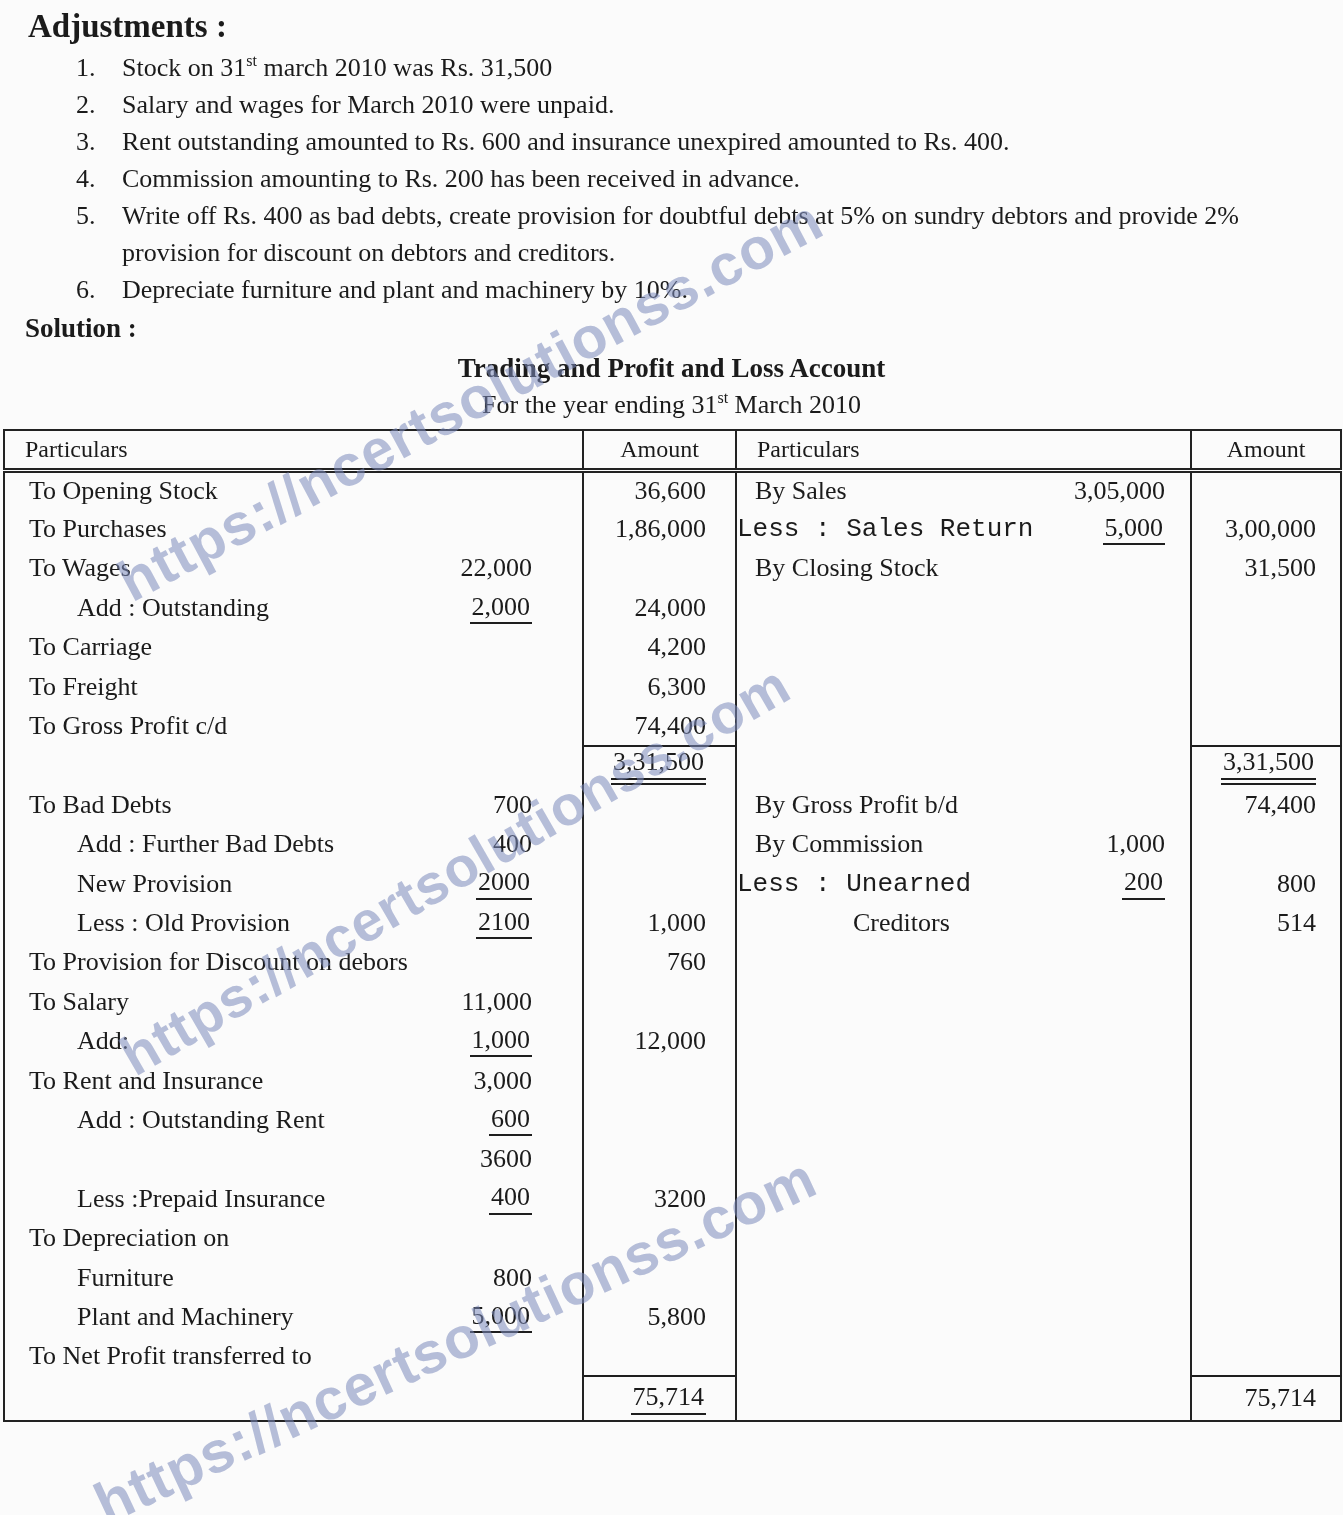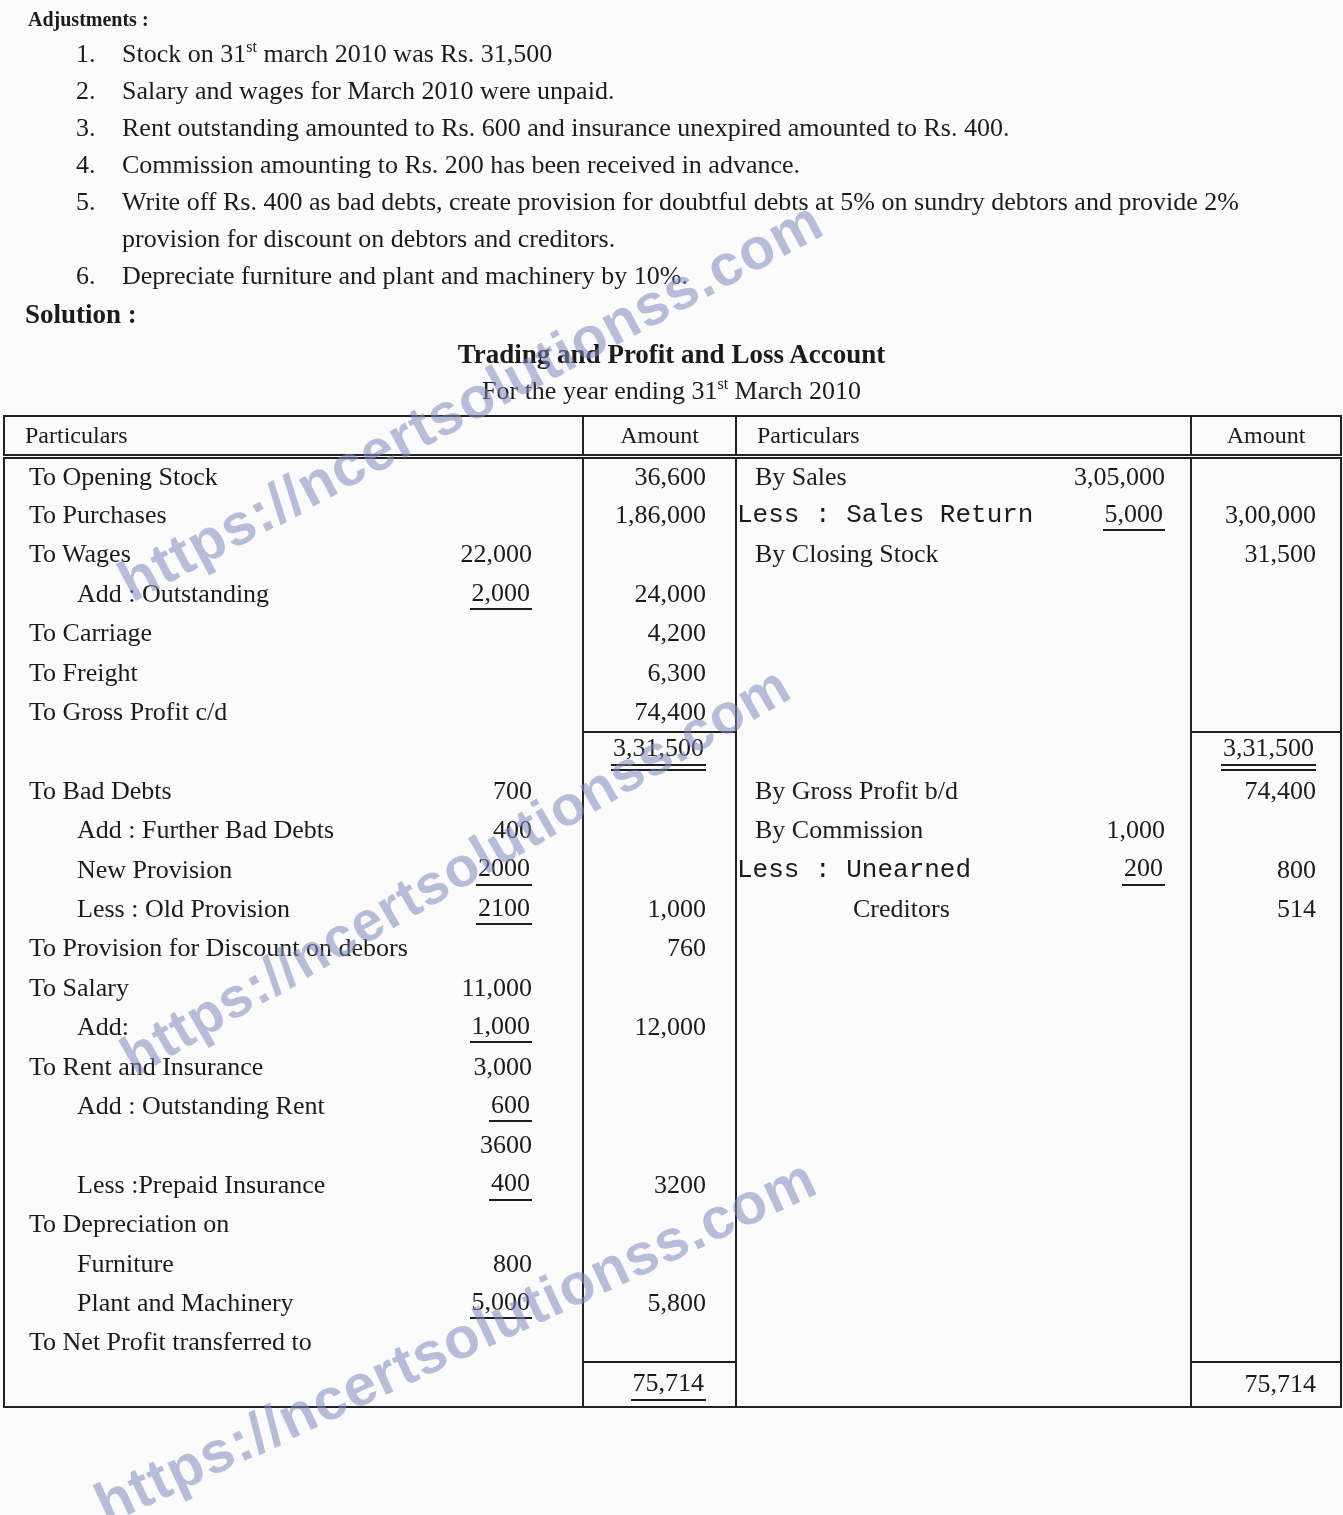--- a/index.html
+++ b/index.html
@@ -6,21 +6,21 @@
   body{
     width:1343px;height:1515px;
     background:#fbfbfb;
     color:#1b1b1b;
     font-family:"Liberation Serif","DejaVu Serif",serif;
     position:relative;
     overflow:hidden;
   }
   
   .adj-heading{
-    font-size:20px;font-weight:bold;
+    font-size:33px;font-weight:bold;
     margin:8px 0 4px 28px;
   }
   .adj-list{margin:2px 0 0 0;padding:0;list-style:none;}
   .adj-item{
     display:flex;align-items:flex-start;
     font-size:26px;line-height:37px;
   }
   .adj-num{width:46px;flex:none;margin-left:76px;}
   .adj-text{width:1185px;}
   sup{font-size:16px;vertical-align:super;line-height:0;}

